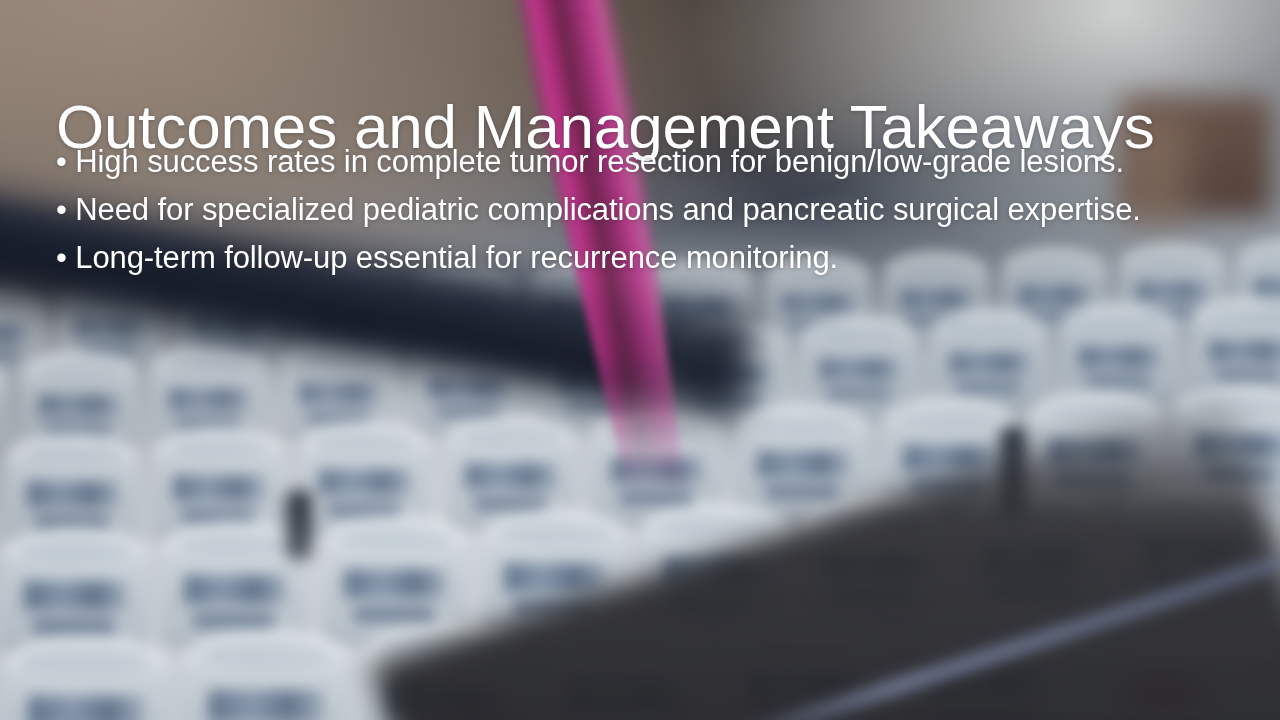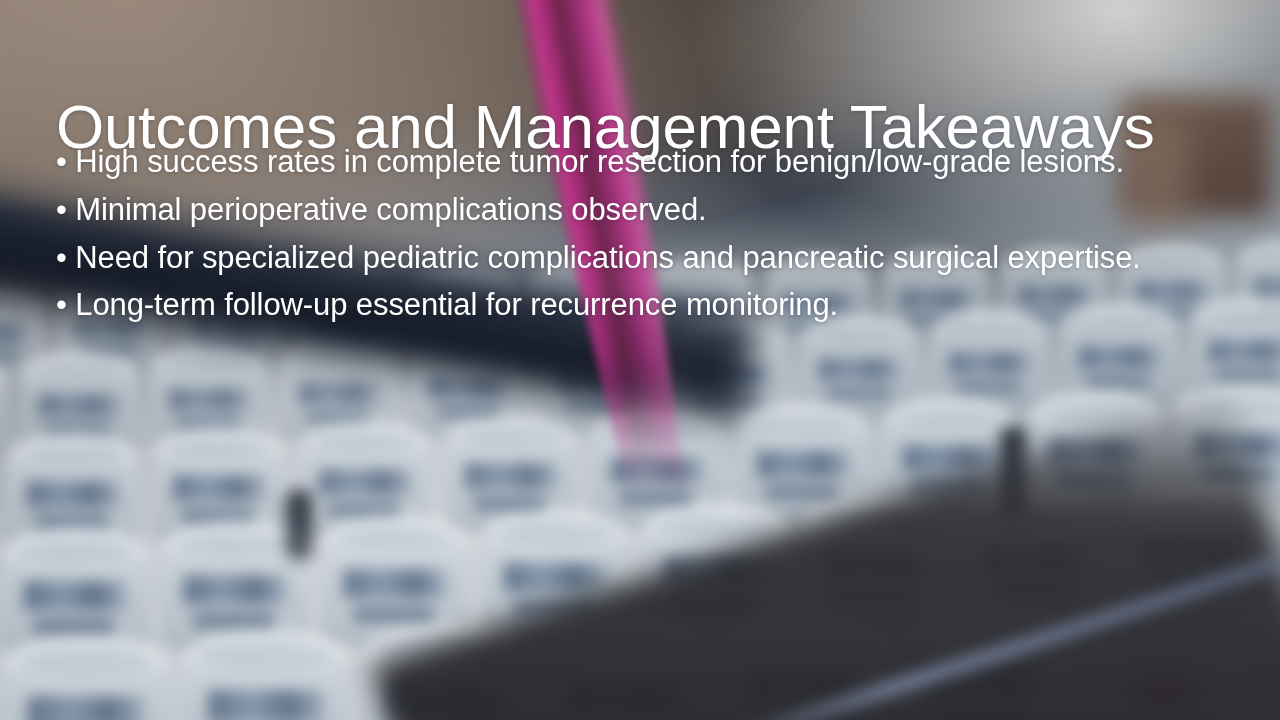--- a/index.html
+++ b/index.html
@@ -482,19 +482,18 @@
 
     <div class="bg-soft"></div>
   </div>
 
   <div class="content">
 
     <h1 class="title">Outcomes and Management Takeaways</h1>
 
     <div class="bullets">
       <p class="bullet">• High success rates in complete tumor resection for benign/low-grade lesions.</p>
-      <p class="bullet">• Minimal perioperative complications observed.</p>
       <p class="bullet">• Need for specialized pediatric complications and pancreatic surgical expertise.</p>
       <p class="bullet">• Long-term follow-up essential for recurrence monitoring.</p>
     </div>
 
   </div>
 </div>
 
 </body></html>

